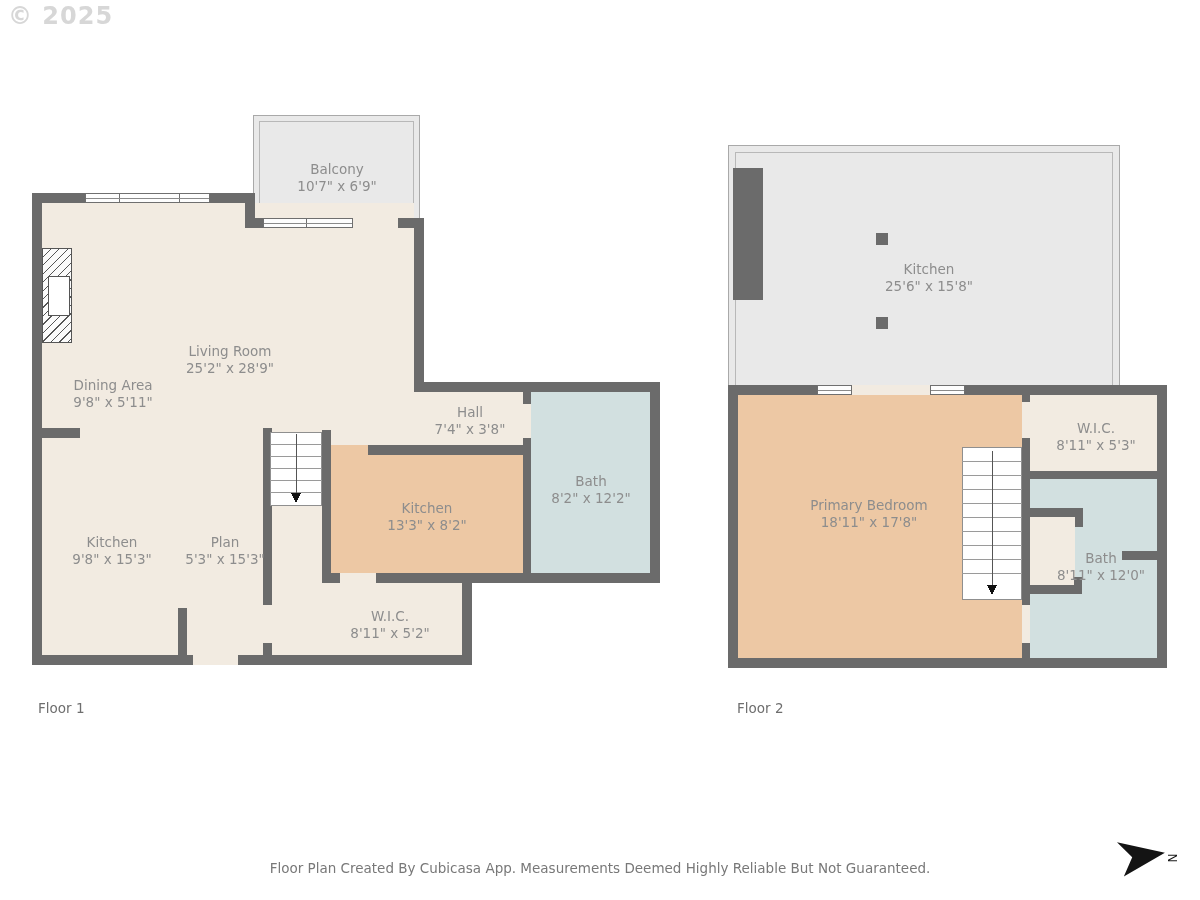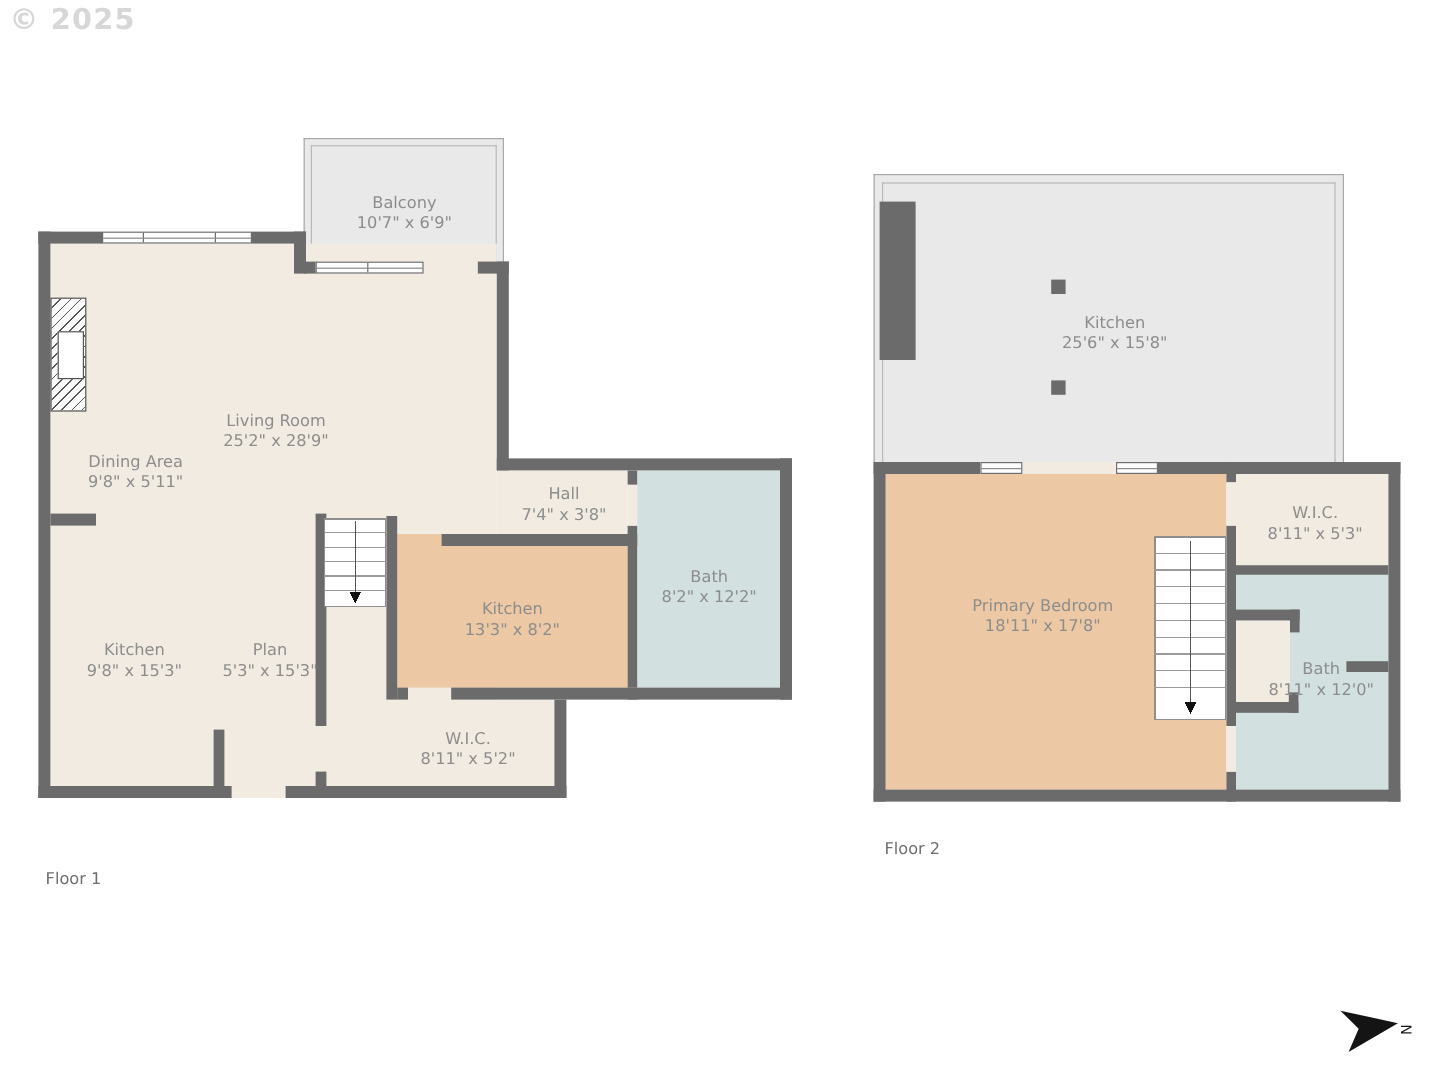--- a/index.html
+++ b/index.html
@@ -126,21 +126,21 @@
     </div>
     <div class="room-label" style="left:225px;top:551px;">
       <span>Plan</span>
       <span>5'3" x 15'3"</span>
     </div>
     <div class="room-label" style="left:390px;top:625px;">
       <span>W.I.C.</span>
       <span>8'11" x 5'2"</span>
     </div>
 
-    <div class="floor-tag" style="left:38px;top:700px;margin-top:25px;">Floor 1</div>
+    <div class="floor-tag" style="left:38px;top:700px;">Floor 1</div>
   </div>
 
   <div>
 
     <div class="outdoor" style="left:728px;top:145px;width:392px;height:240px;"></div>
     <i class="outdoor-inner" style="left:735px;top:152px;width:378px;height:233px;background:transparent;"></i>
     <i class="post" style="left:733px;top:168px;width:30px;height:132px;"></i>
     <i class="post" style="left:876px;top:233px;width:12px;height:12px;"></i>
     <i class="post" style="left:876px;top:317px;width:12px;height:12px;"></i>
 
@@ -199,20 +199,21 @@
       <span>18'11" x 17'8"</span>
     </div>
     <div class="room-label" style="left:1101px;top:567px;">
       <span>Bath</span>
       <span>8'11" x 12'0"</span>
     </div>
 
     <div class="floor-tag" style="left:737px;top:700px;">Floor 2</div>
   </div>
 
+  <div class="disclaimer">Floor Plan Created By Cubicasa App. Measurements Deemed Highly Reliable But Not Guaranteed.</div>
 
   <svg style="left:1115px;top:833px;" width="64" height="48" viewBox="0 0 64 48">
     <g transform="rotate(-8 26 22)">
       <polygon points="4,6 50,23 6,41 17,23" fill="#141414"></polygon>
     </g>
     <text x="56" y="25" transform="rotate(90 56 25)" font-size="12" fill="#141414" text-anchor="middle" dominant-baseline="middle">N</text>
   </svg>
 
 </div>
 

